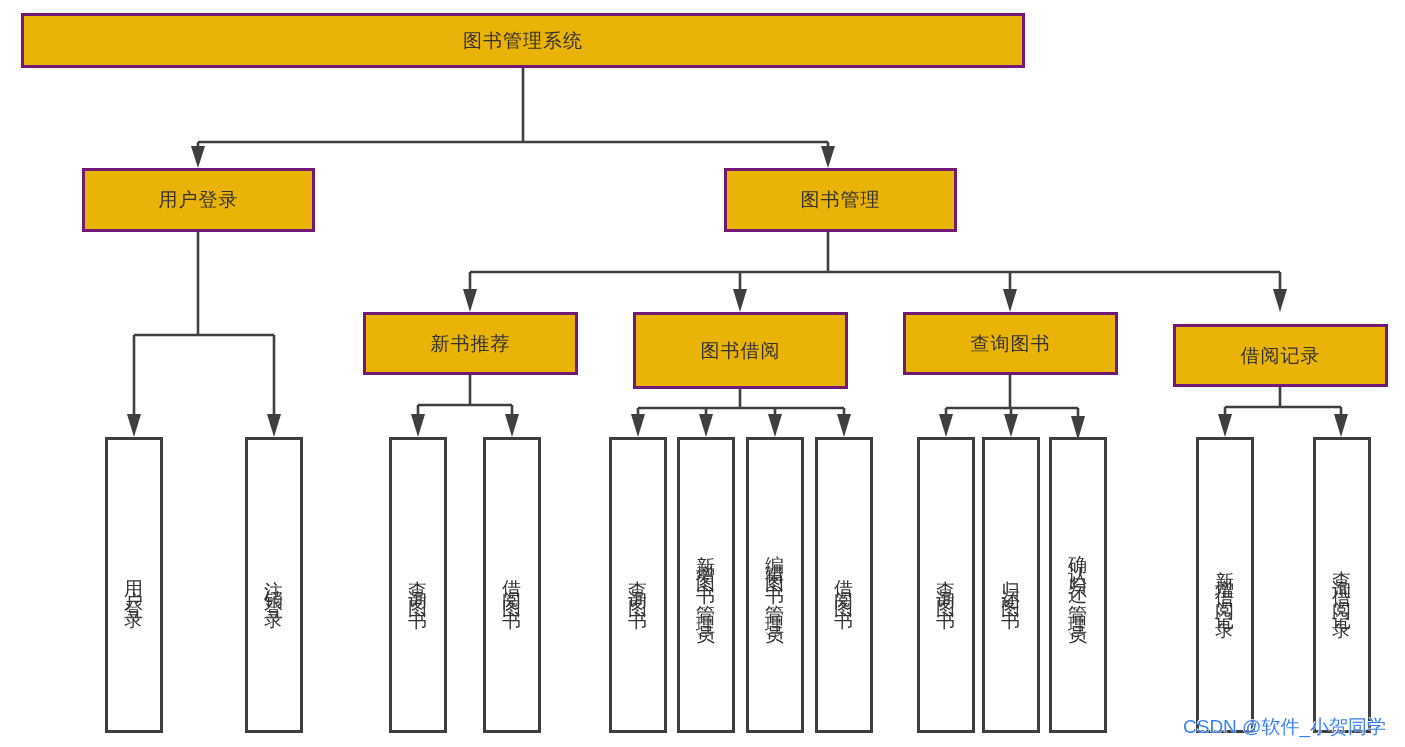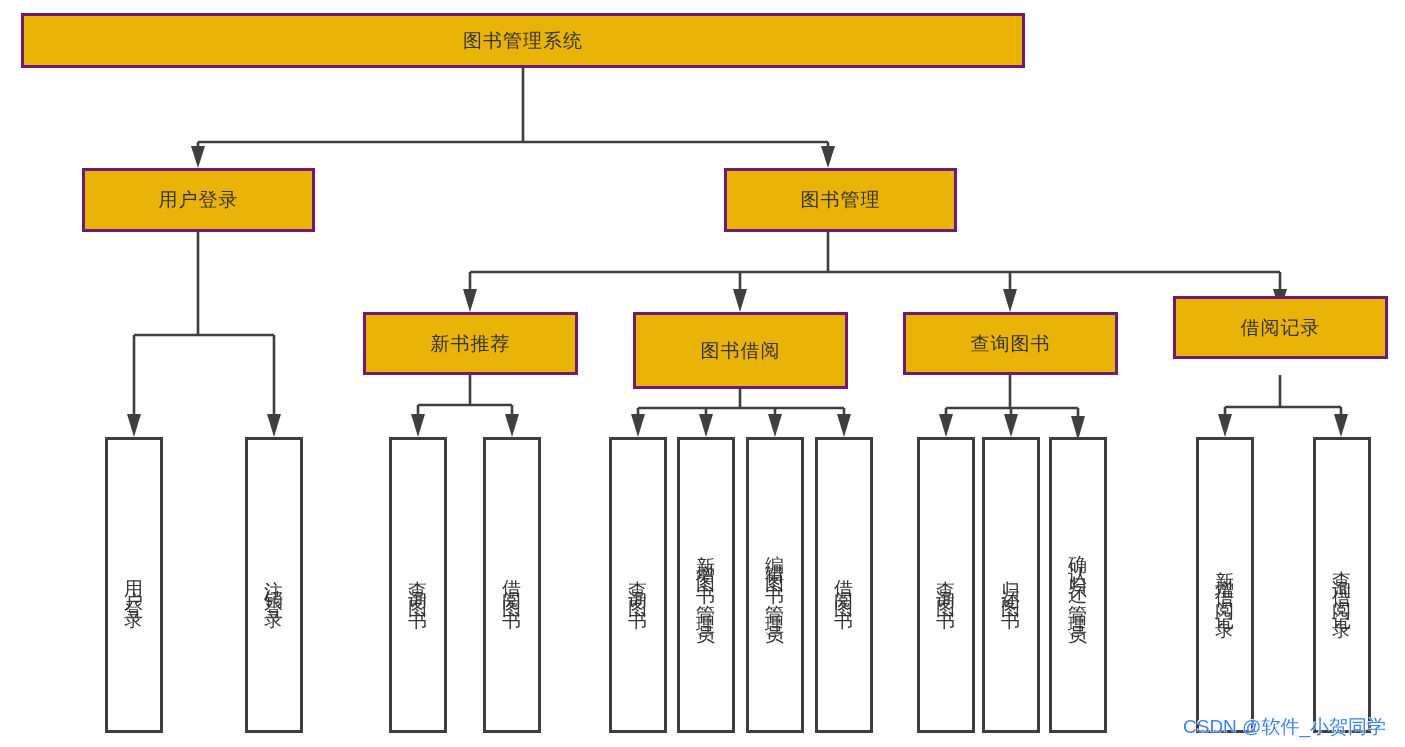--- a/index.html
+++ b/index.html
@@ -36,21 +36,21 @@
     letter-spacing: 1px;
     white-space: nowrap;
   }
   
   .root  { left: 21px;  top: 13px;  width: 1004px; height: 55px; }
   .lv2a  { left: 82px;  top: 168px; width: 233px;  height: 64px; }
   .lv2b  { left: 712px; top: 168px; width: 233px;  height: 64px; margin-left: 12px; }
   .lv3a  { left: 363px; top: 312px; width: 215px;  height: 63px; align-items: center; }
   .lv3b  { left: 633px; top: 312px; width: 215px;  height: 77px; }
   .lv3c  { left: 903px; top: 312px; width: 215px;  height: 63px; }
-  .lv3d  { left: 1173px;top: 296px; width: 215px;  height: 63px; justify-content: center; }
+  .lv3d  { left: 1173px;top: 324px; width: 215px;  height: 63px; justify-content: center; }
   
   .leaf {
     position: absolute;
     top: 437px;
     width: 58px;
     height: 296px;
     box-sizing: border-box;
     background: #ffffff;
     border: 3px solid #3e3e3e;
     display: flex;

